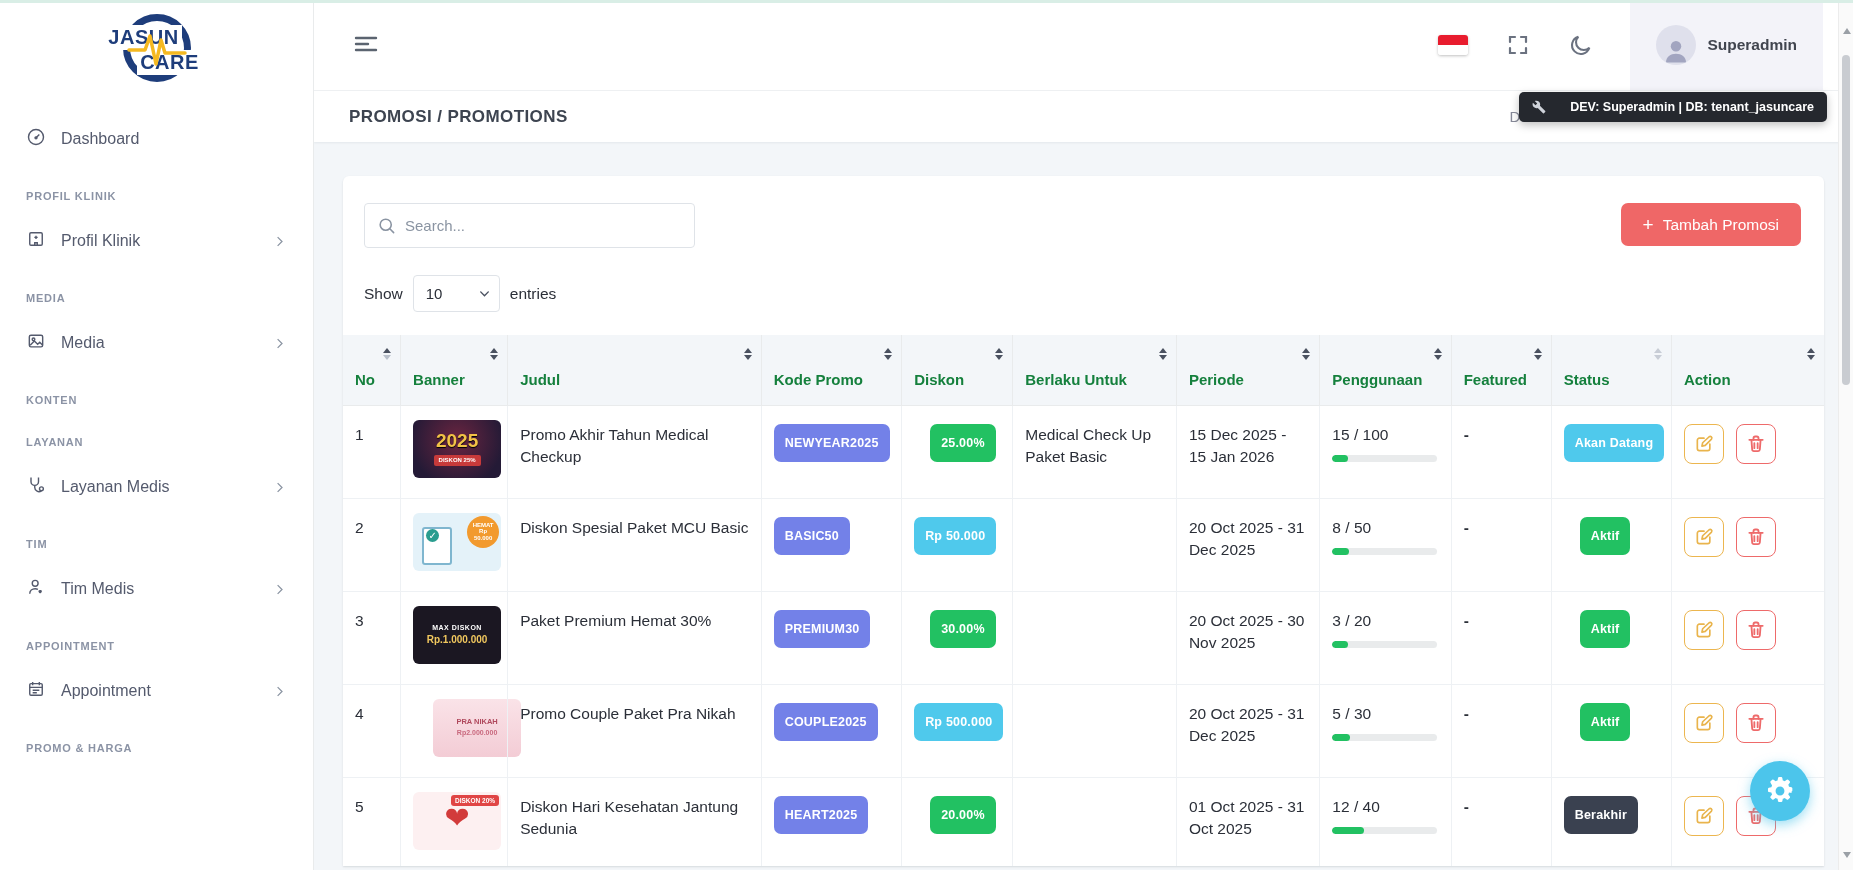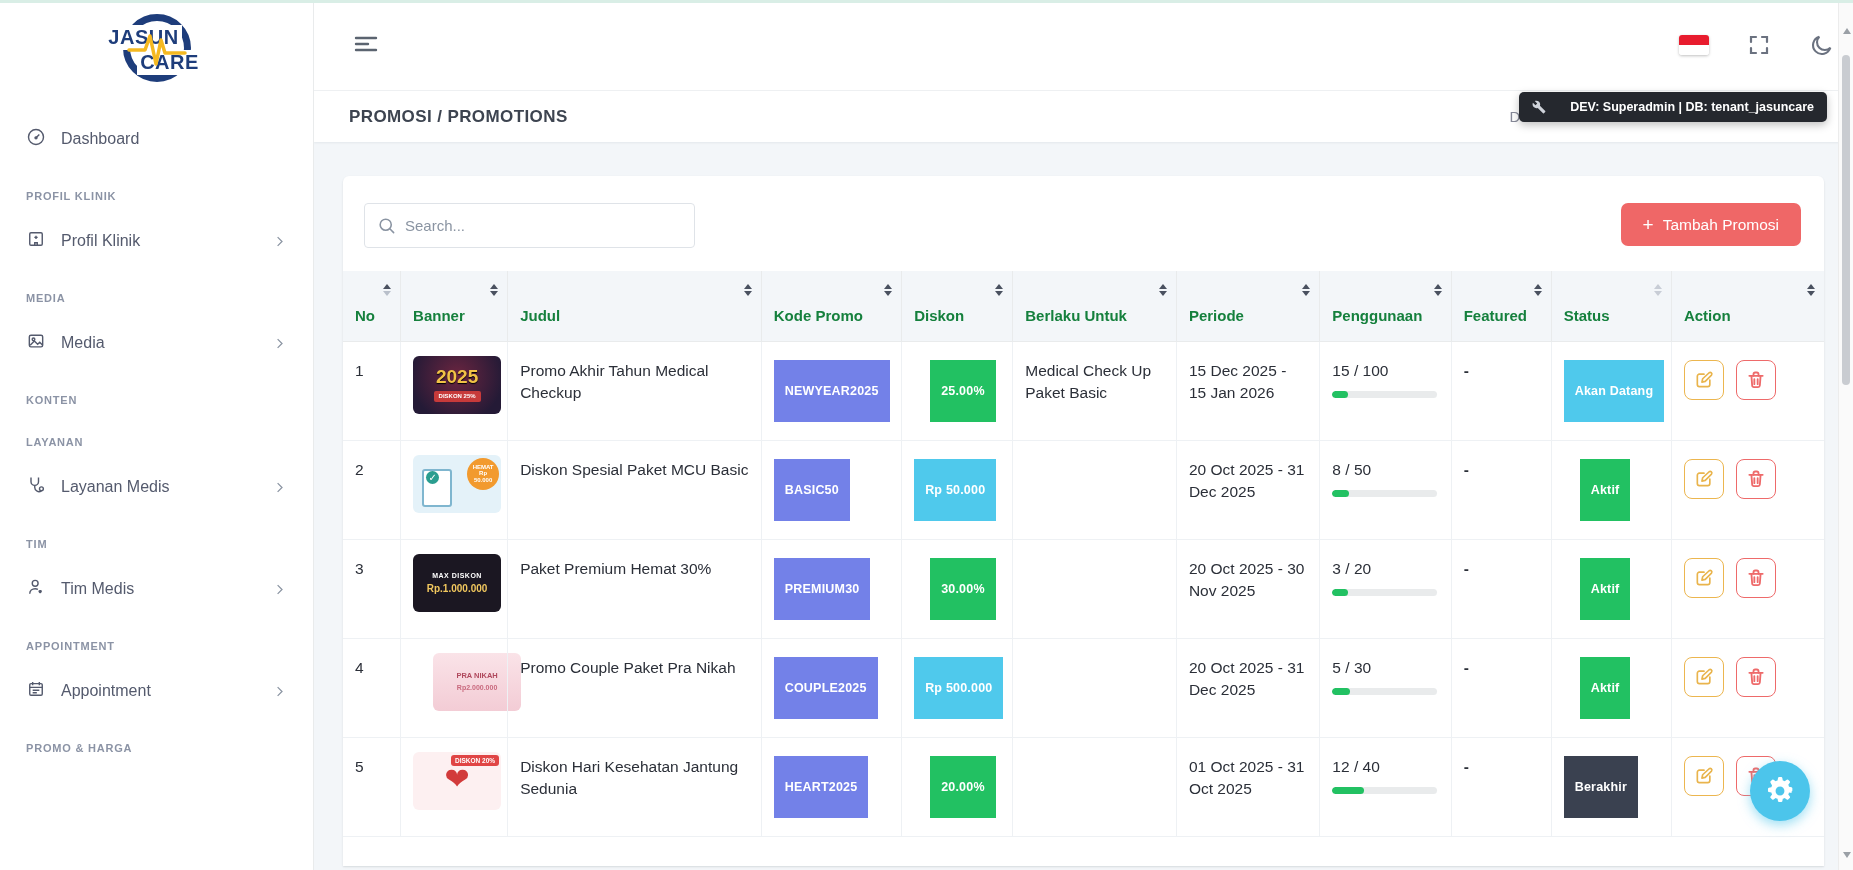--- a/index.html
+++ b/index.html
@@ -62,21 +62,21 @@
   th:first-child{border-left:none} th:last-child{border-right:none}
   .sorts { position:absolute; top:13px; right:9px; display:flex; flex-direction:column; gap:2px; }
   .sorts i { display:block; width:0; height:0; border:4px solid transparent; }
   .sorts .up { border-bottom:5px solid #4a5160; border-top:none; }
   .sorts .dn { border-top:5px solid #4a5160; border-bottom:none; }
   .sorts.muted .up { border-bottom-color:#c8cdd6; } .sorts.muted .dn { border-top-color:#c8cdd6; }
   .sorts.asc .dn { border-top-color:#b9c0cb; }
   td { border:1px solid #eef1f4; border-top:none; height:93px; vertical-align:top; padding:18px 12px; font-size:15.5px; color:#2b2f38; line-height:1.45; }
   td:first-child{border-left:none} td:last-child{border-right:none}
   td.c-banner { padding:14px 12px; }
-  .badge { display:inline-block; padding:22px 11px; border-radius:0; font-size:12.5px; font-weight:700; color:#fff; letter-spacing:.2px; white-space:nowrap; }
+  .badge { display:inline-block; padding:10px 11px; border-radius:7px; font-size:12.5px; font-weight:700; color:#fff; letter-spacing:.2px; white-space:nowrap; }
   .bg-indigo { background:#7381e8; } .bg-green { background:#22c162;margin-left:16px; } .bg-cyan { background:#4fc9ec; } .bg-dark { background:#3a4150; }
   .track { margin-top:9px; width:105px; height:7px; border-radius:4px; background:#e9ebec; overflow:hidden; }
   .fill { height:100%; border-radius:4px; background:#22c162; }
   .c-feat { font-weight:700; }
   .abtn { width:40px; height:40px; border-radius:8px; background:#fff; display:inline-flex; align-items:center; justify-content:center; cursor:pointer; margin-right:12px; }
   .abtn.edit { border:1.5px solid #ecb64f; } .abtn.del { border:1.5px solid #ee6a6a; }
 
   
   .thumb { width:88px; height:58px; border-radius:6px; overflow:hidden; display:flex; flex-direction:column; align-items:center; justify-content:center; gap:3px; text-align:center; }
   .thumb span { display:block; line-height:1.1; }
@@ -213,20 +213,29 @@
               <path d="M20 9V4h-5"></path>
               <path d="M4 15v5h5"></path>
               <path d="M20 15v5h-5"></path>
           </svg>
         </button>
         <button class="tb-btn">
           <svg width="25" height="25" viewBox="0 0 24 24" fill="none" stroke="#6b7280" stroke-width="2">
             <path d="M20.5 14.1A8.5 8.5 0 1 1 9.9 3.5a7 7 0 0 0 10.6 10.6z"></path>
           </svg>
         </button>
+        <div class="user-block">
+          <div class="avatar">
+            <svg width="30" height="30" viewBox="0 0 24 24" fill="#a2a5c0">
+              <circle cx="12" cy="9" r="4.2"></circle>
+                <path d="M4 22c0-4.4 3.6-7 8-7s8 2.6 8 7z"></path>
+            </svg>
+          </div>
+          <span class="user-name">Superadmin</span>
+        </div>
       </div>
     </header>
 
     <div class="titlebar">
       <h1 class="page-title">PROMOSI / PROMOTIONS</h1>
       <div class="breadcrumb">
         <span>Dashboard</span>
         <span class="sep">&gt;</span>
         <span class="bc2">Promosi / Promotions</span>
       </div>
@@ -248,20 +257,32 @@
                 <line x1="16.5" y1="16.5" x2="21" y2="21"></line>
             </svg>
             <input class="search-input" placeholder="Search..." style="">
           </div>
           <button class="add-btn">
             <span class="plus">+</span>
             <span>Tambah Promosi</span>
           </button>
         </div>
 
+        <div class="show-row">
+          <span>Show</span>
+          <span class="select-wrap">
+            <select class="page-size">
+              <option>10</option>
+            </select>
+            <svg width="13" height="13" viewBox="0 0 24 24" fill="none" stroke="#4a5160" stroke-width="2.6" stroke-linecap="round">
+                <polyline points="5,9 12,16 19,9"></polyline>
+              </svg>
+          </span>
+          <span>entries</span>
+        </div>
 
         <table>
           <colgroup>
             <col class="w1">
               <col class="w2">
               <col class="w3">
               <col class="w4">
               <col class="w5">
               <col class="w6">
             <col class="w7">

